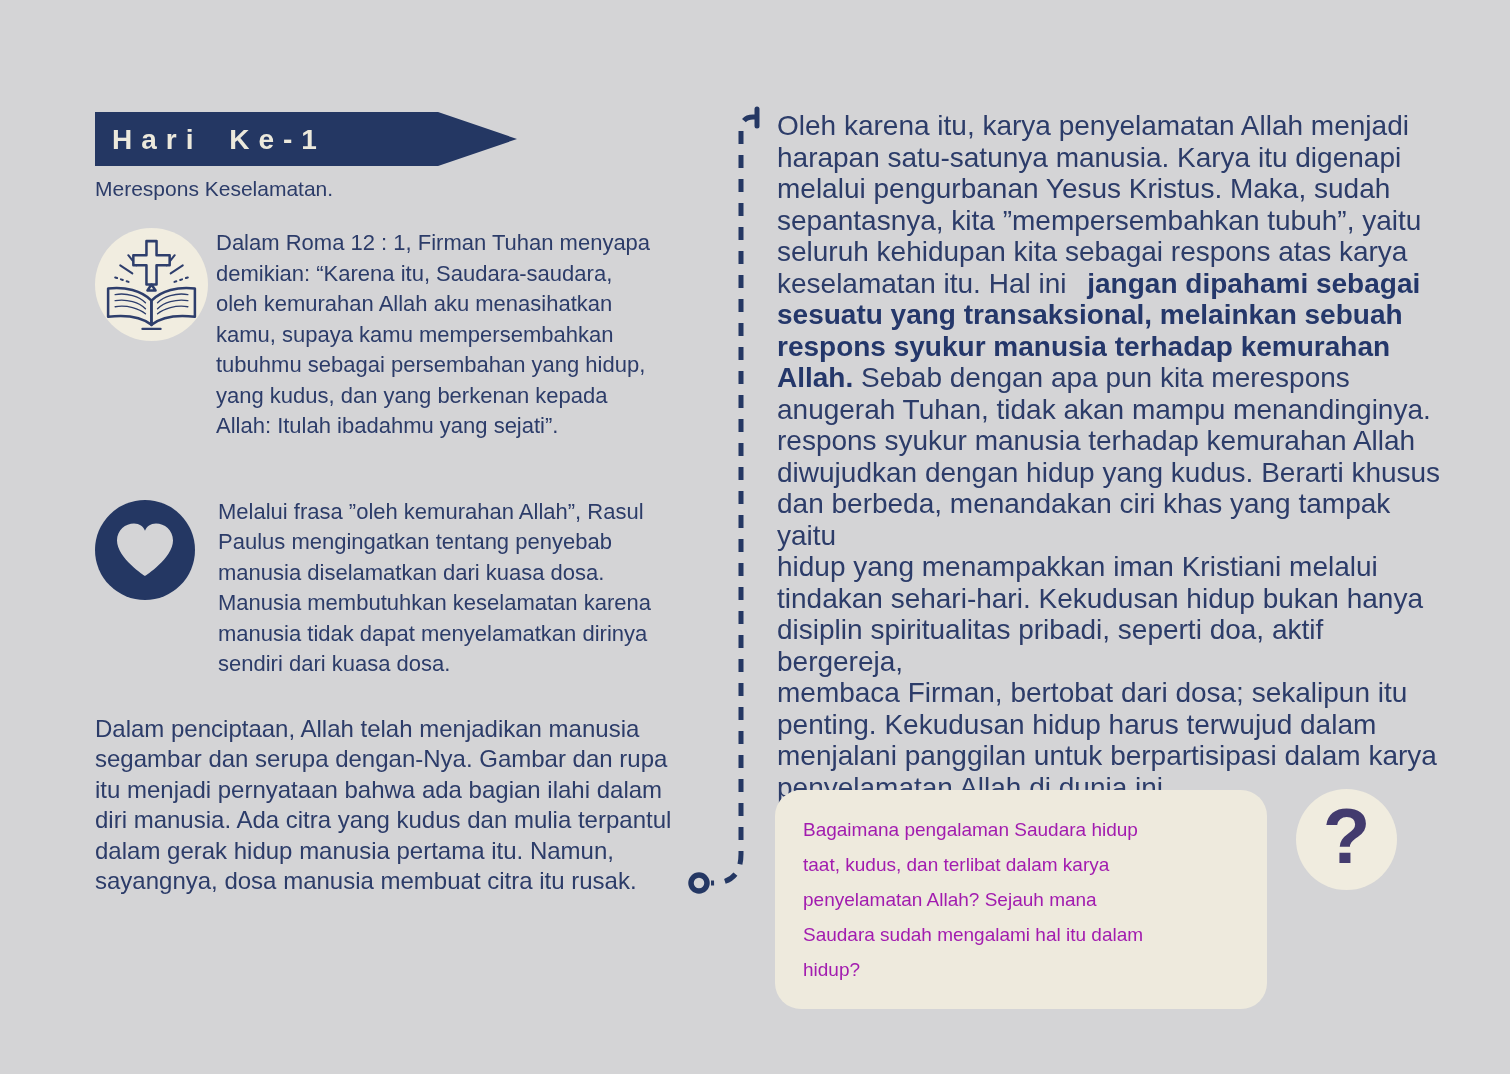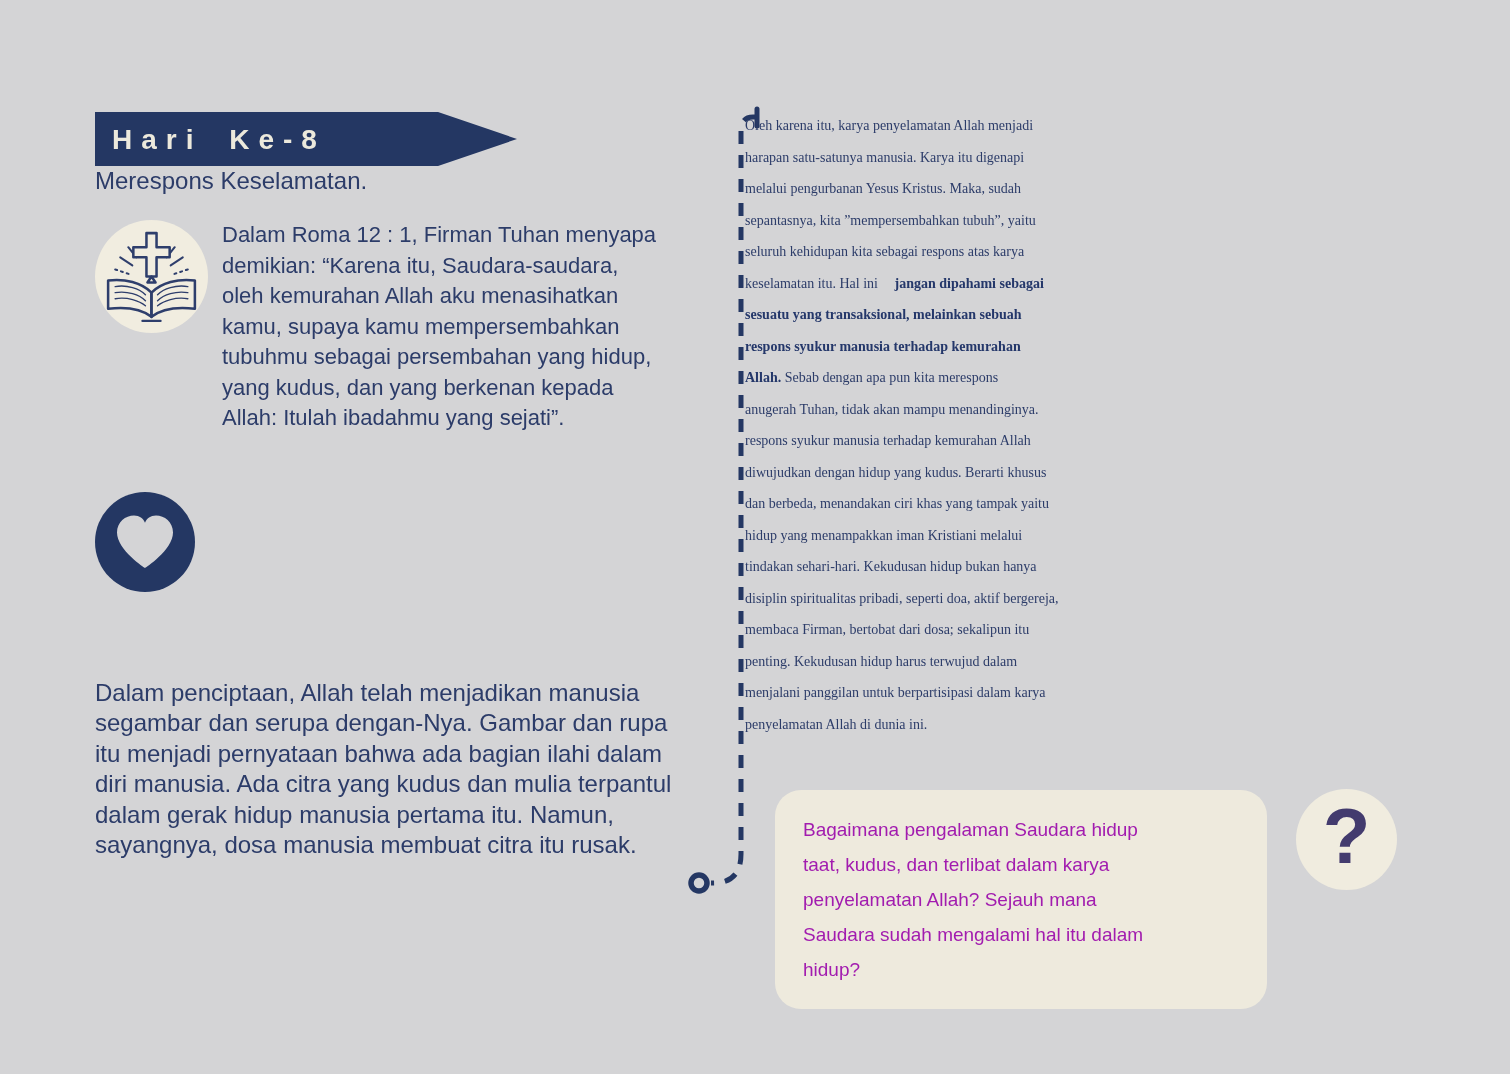--- a/index.html
+++ b/index.html
@@ -20,40 +20,40 @@
     width:422px; height:54px;
     background:#243763;
     clip-path:polygon(0 0, 81.3% 0, 100% 50%, 81.3% 100%, 0 100%);
     display:flex; align-items:center;
   }
   .banner-title {
     color:#ece9dc; font-size:28px; font-weight:bold;
     letter-spacing:9px; word-spacing:10px;
     padding-left:17px; padding-top:2px;
   }
-  .subtitle { font-size:24px; line-height:30px; }
+  .subtitle { margin-top:8px; font-size:21px; line-height:30px; }
 
-  .para1 { margin-top:24px; display:flex; gap:14px; }
+  .para1 { margin-top:24px; display:flex; gap:8px; }
   .para1 .icon-wrap { flex:0 0 113px; height:113px; }
   .para1 .p1-text { font-size:22px; line-height:30.5px; width:492px; }
   .p1-quote { }
 
   .para2 { margin-top:55px; font-size:22px; line-height:30.5px; }
   .para2 .heart-float {
     float:left; width:100px; height:100px;
     margin:3px 23px 52px 0;
   }
   .para2::after { content:""; display:block; clear:both; }
 
   .para3 { margin-top:34px; font-size:24px; line-height:30.5px; }
 
   
   .right-col {
-    position:absolute; left:745px; top:110px; width:668px;
-    font-size:14px; line-height:31.5px;font-family:Liberation Serif, serif;
+    position:absolute; left:777px; top:110px; width:668px;
+    font-size:28px; line-height:31.5px;
   }
   .right-col b { color:#24376a;margin-left:13px; }
 
   .question-box {
     position:absolute; left:775px; top:790px; width:492px; min-height:198px;
     background:#eeeadd; border-radius:26px;
     padding:22px 28px;
     font-size:19px; line-height:35px; color:#a21caf;
   }
   .question-badge {
@@ -67,21 +67,21 @@
   }
 
   .connector-svg { position:absolute; left:0; top:0; pointer-events:none; }
 </style>
 </head>
 <body>
 
 <div class="left-col">
 
   <div class="banner">
-    <span class="banner-title">Hari Ke-8</span>
+    <span class="banner-title">Hari Ke-1</span>
   </div>
 
   <div class="subtitle">Merespons Keselamatan.</div>
 
   <div class="para1">
     <div class="icon-wrap">
       <svg width="113" height="113" viewBox="0 0 112 112">
         <circle cx="56" cy="56" r="56" fill="#f1ede0"></circle>
         <g stroke="#2e3e6c" stroke-width="2" stroke-linecap="round" fill="none">
           <path d="M33,27 L41,37"></path>
@@ -122,20 +122,26 @@
 Allah: Itulah ibadahmu yang sejati”.</span></div>
   </div>
 
   <div class="para2">
     <span class="heart-float">
       <svg width="100" height="100" viewBox="0 0 100 100">
         <circle cx="50" cy="50" r="50" fill="#243763"></circle>
         <path d="M50,76 C50,76 22,58 22,40.5 C22,30 30.5,23.5 39,23.5 C44.5,23.5 48.3,26.5 50,30.8 C51.7,26.5 55.5,23.5 61,23.5 C69.5,23.5 78,30 78,40.5 C78,58 50,76 50,76 Z" fill="#d4d4d6"></path>
       </svg>
     </span>
+    <span class="pre">Melalui frasa ”oleh kemurahan Allah”, Rasul
+Paulus mengingatkan tentang penyebab
+manusia diselamatkan dari kuasa dosa.
+Manusia membutuhkan keselamatan karena
+manusia tidak dapat menyelamatkan dirinya
+sendiri dari kuasa dosa.</span>
   </div>
 
   <div class="para3 pre">Dalam penciptaan, Allah telah menjadikan manusia
 segambar dan serupa dengan-Nya. Gambar dan rupa
 itu menjadi pernyataan bahwa ada bagian ilahi dalam
 diri manusia. Ada citra yang kudus dan mulia terpantul
 dalam gerak hidup manusia pertama itu. Namun,
 sayangnya, dosa manusia membuat citra itu rusak.</div>
 </div>
 

